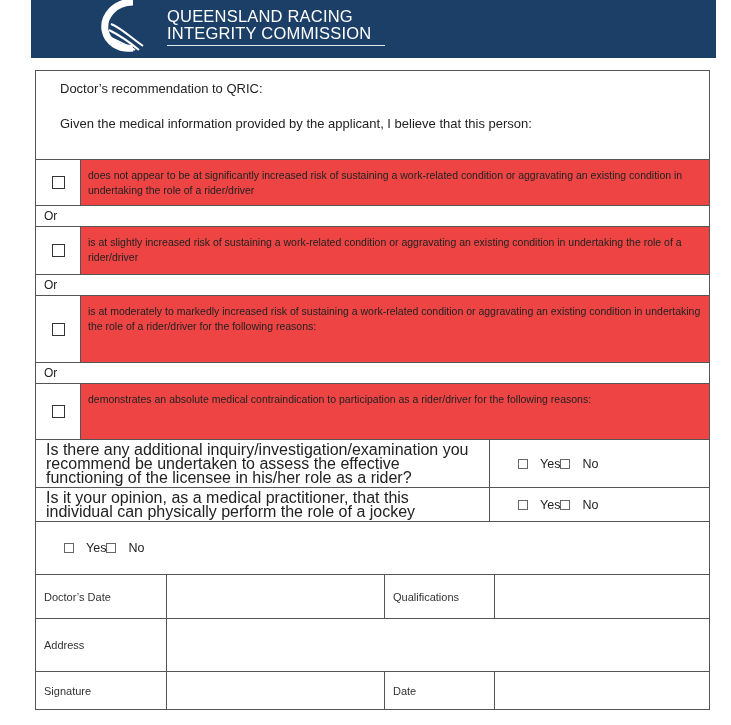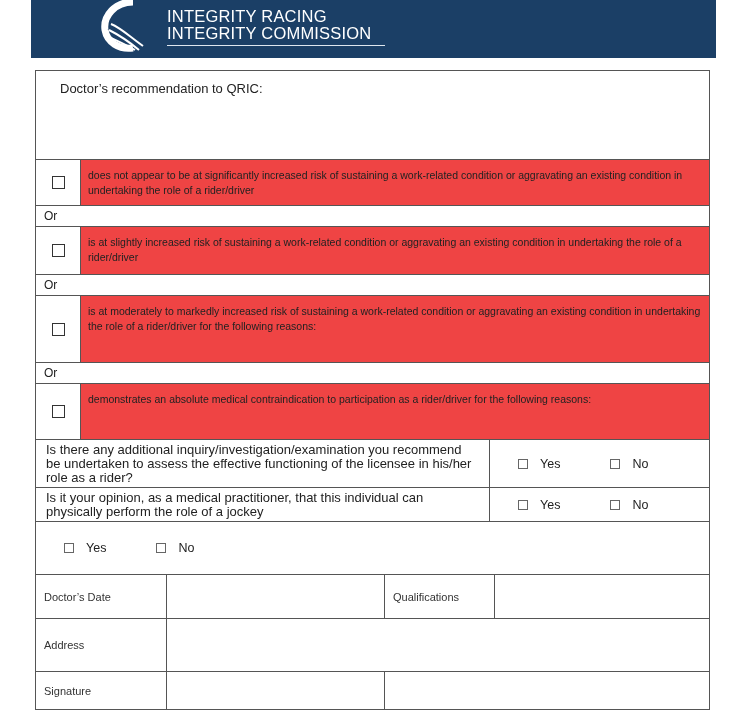--- a/index.html
+++ b/index.html
@@ -13,53 +13,54 @@
   .row { position:relative; border-bottom:1.5px solid #555; box-sizing:border-box; }
   .row:last-child { border-bottom:none; }
   .intro { height:89px; padding:10px 8px; font-size:13px; }
   .intro p { margin:0 0 20px 16px; }
   .opt { display:flex; background:#ef4444; }
   .opt .cb-cell { width:44px; border-right:1.5px solid #555; display:flex; align-items:center; justify-content:center; background:#fff; }
   .cbox { width:11px; height:11px; border:1.5px solid #333; display:inline-block; cursor:pointer; background:#fff; }
   .opt .txt { flex:1; padding:8px 7px; font-size:10.5px; line-height:15px; }
   .or { height:21px; padding:3px 8px; font-size:12px; font-weight:normal; box-sizing:border-box; }
   .q { display:flex; }
-  .q .qtxt { width:454px; border-right:1.5px solid #555; padding:3px 10px; font-size:13px; line-height:14px; box-sizing:border-box; display:flex; align-items:center; }
+  .q .qtxt { width:454px; border-right:1.5px solid #555; padding:3px 10px; font-size:16px; line-height:14px; box-sizing:border-box; display:flex; align-items:center; }
   .q .ans { flex:1; display:flex; align-items:center; font-size:12.5px; }
   .yn { display:flex; align-items:center; gap:12px; }
   .yn .sq { width:8px; height:8px; border:1px solid #666; display:inline-block; cursor:pointer; }
   .yes { margin-left:28px; }
-  .no { margin-left:50px; }
+  .no { }
   .grid4 { display:flex; }
   .grid4 > div { border-right:1.5px solid #555; box-sizing:border-box; font-size:11px; display:flex; align-items:center; padding-left:8px; }
   .grid4 > div:last-child { border-right:none; }
   .c1 { width:131px; } .c2 { width:218px; } .c3 { width:110px;text-align:right; }
   .c4 { flex:1; }
   .lbl { color:#333; }
 </style>
 </head>
 <body>
 
 <div class="banner">
   <svg class="logo" viewBox="0 0 70 52">
     <path d="M40 2 C22 2 10 16 12 30 C14 42 26 50 40 48" stroke="#fff" stroke-width="7" fill="none"></path>
     <path d="M16 30 C24 34 34 40 46 50" stroke="#fff" stroke-width="2" fill="none"></path>
     <path d="M14 36 C22 40 32 44 42 50" stroke="#fff" stroke-width="2" fill="none"></path>
     <path d="M18 24 C28 28 36 36 50 46" stroke="#fff" stroke-width="2" fill="none"></path>
   </svg>
   <div class="brand">
-    <div>INTEGRITY RACING</div>
+    <div>QUEENSLAND RACING</div>
     <div>INTEGRITY COMMISSION</div>
   </div>
   <div class="brand-line"></div>
 </div>
 
 <div class="form">
   <div class="row intro">
     <p>Doctor’s recommendation to QRIC:</p>
+    <p>Given the medical information provided by the applicant, I believe that this person:</p>
   </div>
 
   <div class="row opt" style="height:46px">
     <div class="cb-cell">
         <span class="cbox"></span>
       </div>
     <div class="txt">does not appear to be at significantly increased risk of sustaining a work-related condition or aggravating an existing condition in undertaking the role of a rider/driver</div>
   </div>
   <div class="row or">Or</div>
 
@@ -131,15 +132,16 @@
     <div class="c3 lbl">Qualifications</div>
     <div class="c4"></div>
   </div>
   <div class="row grid4" style="height:53px">
     <div class="c1 lbl">Address</div>
     <div class="c4"></div>
   </div>
   <div class="row grid4" style="height:37px">
     <div class="c1 lbl">Signature</div>
     <div class="c2"></div>
+    <div class="c3 lbl">Date</div>
     <div class="c4"></div>
   </div>
 </div>
 
 </body></html>

